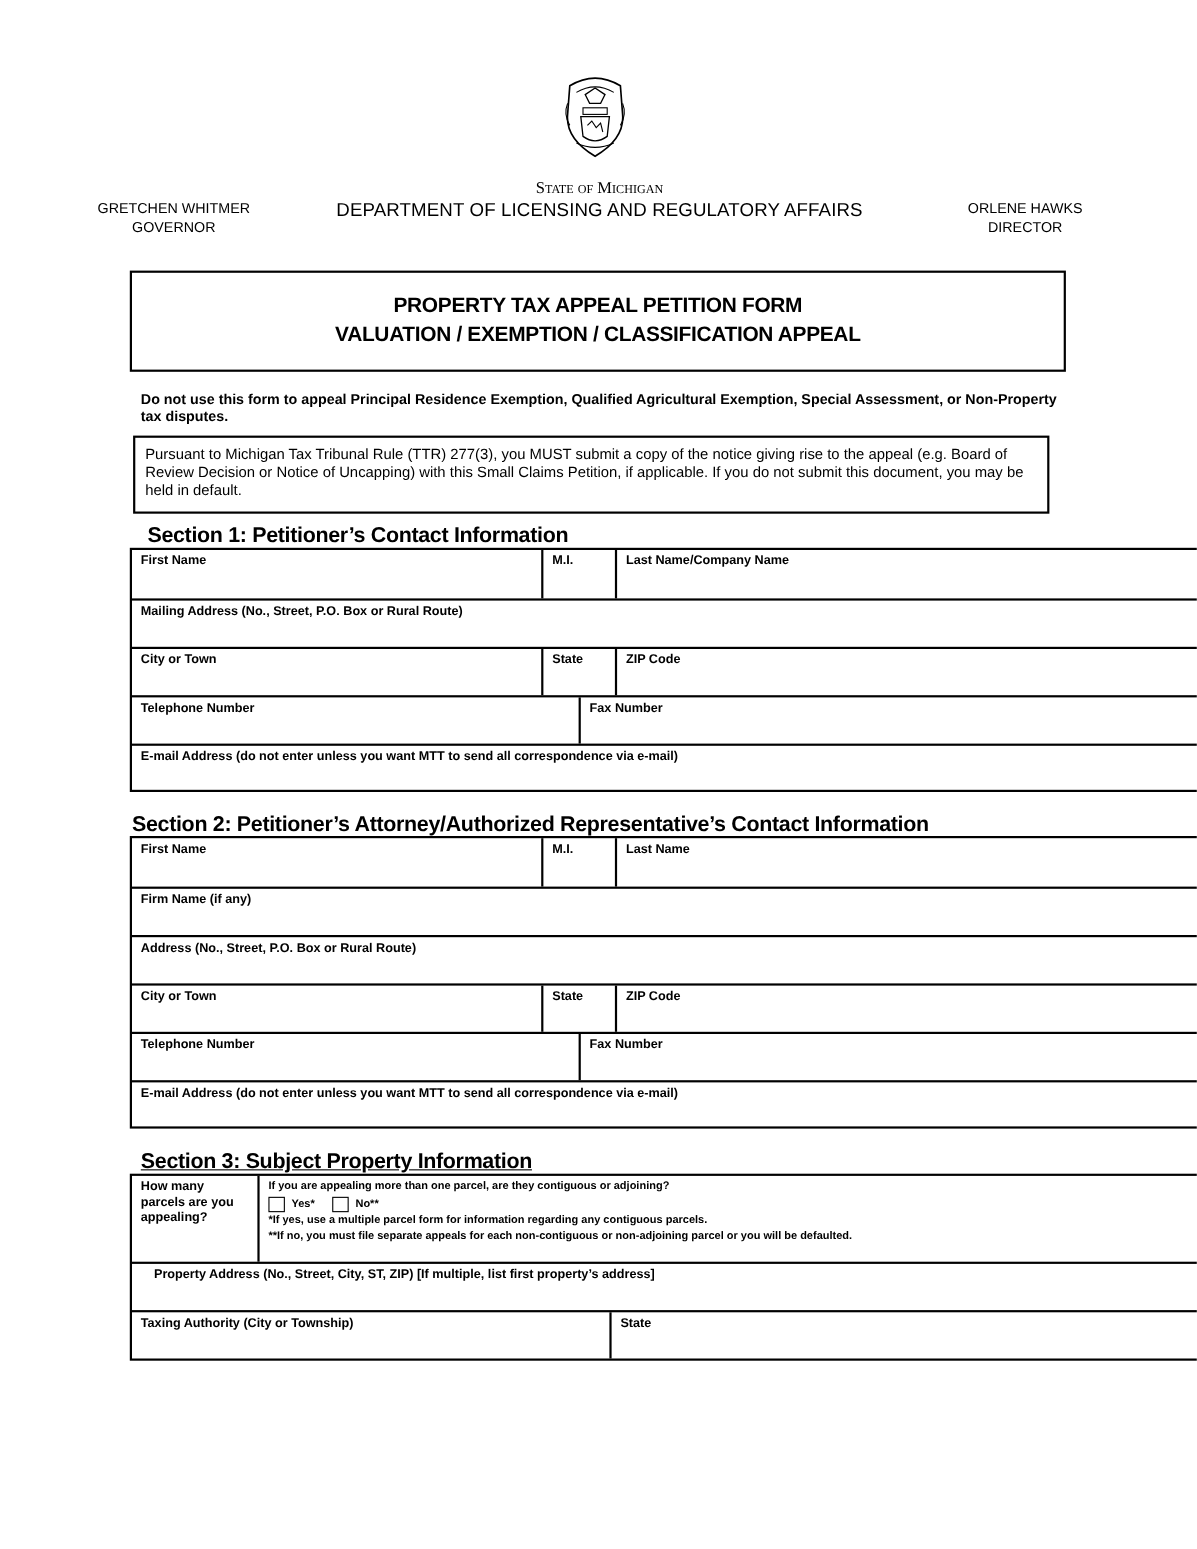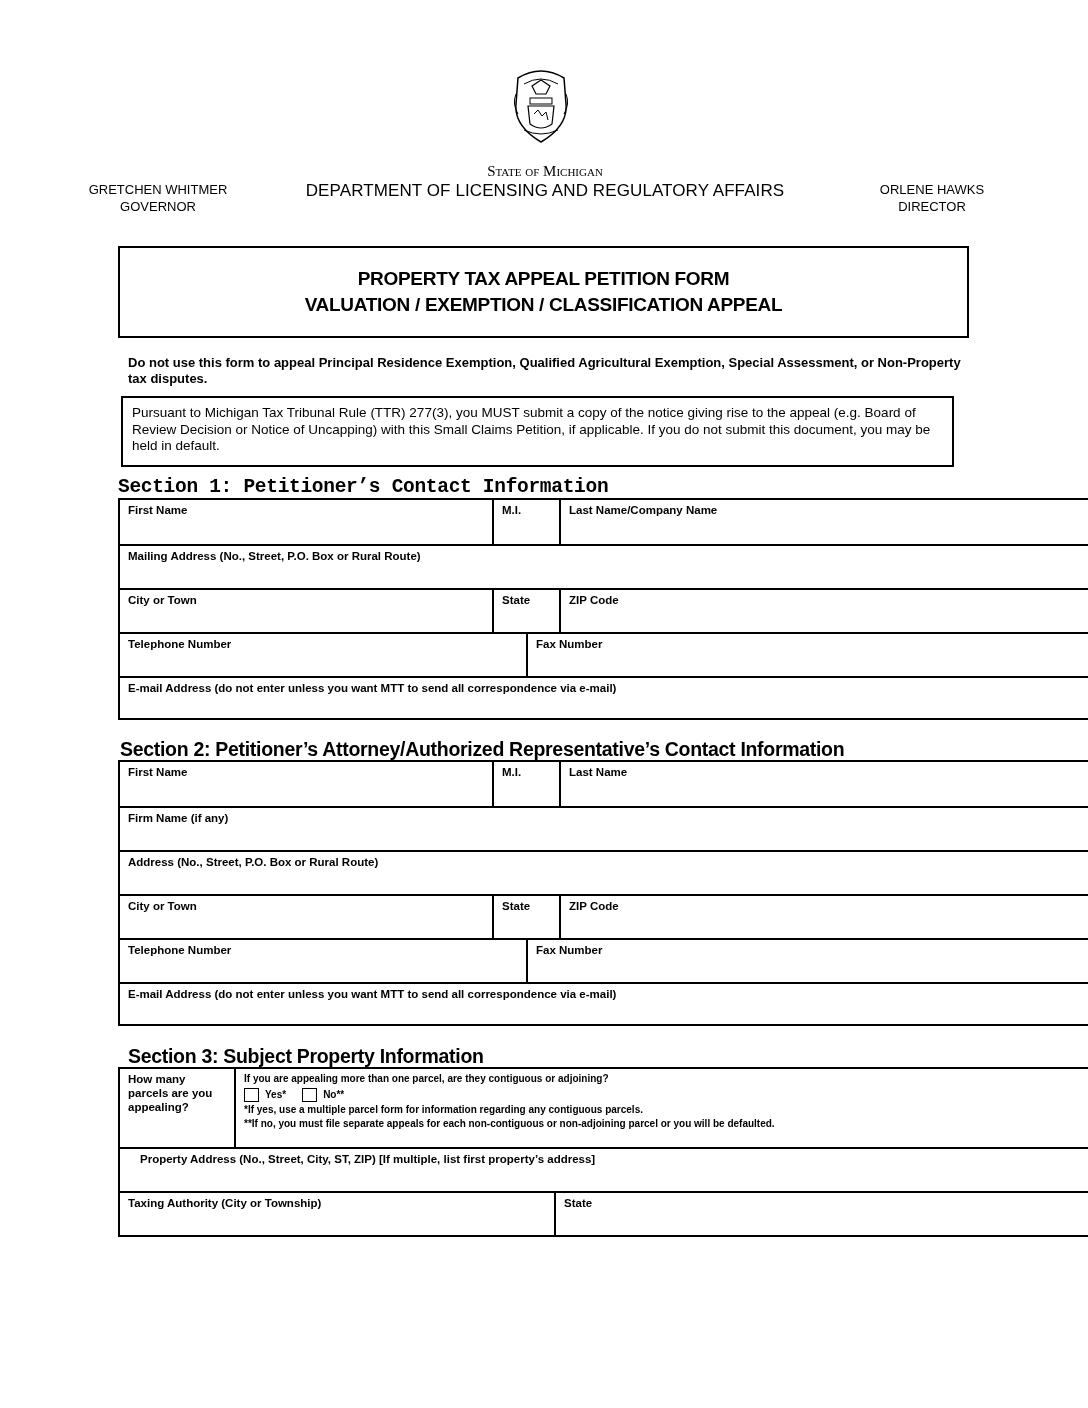--- a/index.html
+++ b/index.html
@@ -71,21 +71,21 @@
 
 <div class="title-box">
   <div>PROPERTY TAX APPEAL PETITION FORM</div>
   <div>VALUATION / EXEMPTION / CLASSIFICATION APPEAL</div>
 </div>
 
 <div class="warn">Do not use this form to appeal Principal Residence Exemption, Qualified Agricultural Exemption, Special Assessment, or Non-Property tax disputes.</div>
 
 <div class="notice-box">Pursuant to Michigan Tax Tribunal Rule (TTR) 277(3), you MUST submit a copy of the notice giving rise to the appeal (e.g. Board of Review Decision or Notice of Uncapping) with this Small Claims Petition, if applicable. If you do not submit this document, you may be held in default.</div>
 
-<div class="sec-title" style="left:118px; top:476px;font-family:Liberation Mono, monospace;">Section 1: Petitioner’s Contact Information</div>
+<div class="sec-title" style="left:134px; top:476px;">Section 1: Petitioner’s Contact Information</div>
 <div class="tbl" style="top:498px;">
   <div class="row h44">
     <div class="cell" style="width:372px;">First Name</div>
     <div class="cell" style="width:67px;">M.I.</div>
     <div class="cell" style="flex:1;">Last Name/Company Name</div>
   </div>
   <div class="row h44">
     <div class="cell" style="flex:1;">Mailing Address (No., Street, P.O. Box or Rural Route)</div>
   </div>
   <div class="row h44">
@@ -122,21 +122,21 @@
   </div>
   <div class="row h44">
     <div class="cell" style="width:406px;">Telephone Number</div>
     <div class="cell" style="flex:1;">Fax Number</div>
   </div>
   <div class="row h42">
     <div class="cell" style="flex:1;">E-mail Address (do not enter unless you want MTT to send all correspondence via e-mail)</div>
   </div>
 </div>
 
-<div class="sec-title" style="left:128px; top:1045px;">Section 3: Subject Property Information</div>
+<div class="sec-title" style="left:128px; top:1045px;text-decoration:underline;">Section 3: Subject Property Information</div>
 <div class="tbl" style="top:1067px;">
   <div class="row" style="height:78px;">
     <div class="cell" style="width:114px; font-size:11.5px; line-height:14px;">How many parcels are you appealing?</div>
     <div class="cell s3q" style="flex:1;">
       <div>If you are appealing more than one parcel, are they contiguous or adjoining?</div>
       <div class="cb-row">
         <span class="cb"></span>
         <span class="cb-label">Yes*</span>
         <span class="cb"></span>
         <span class="cb-label">No**</span>

